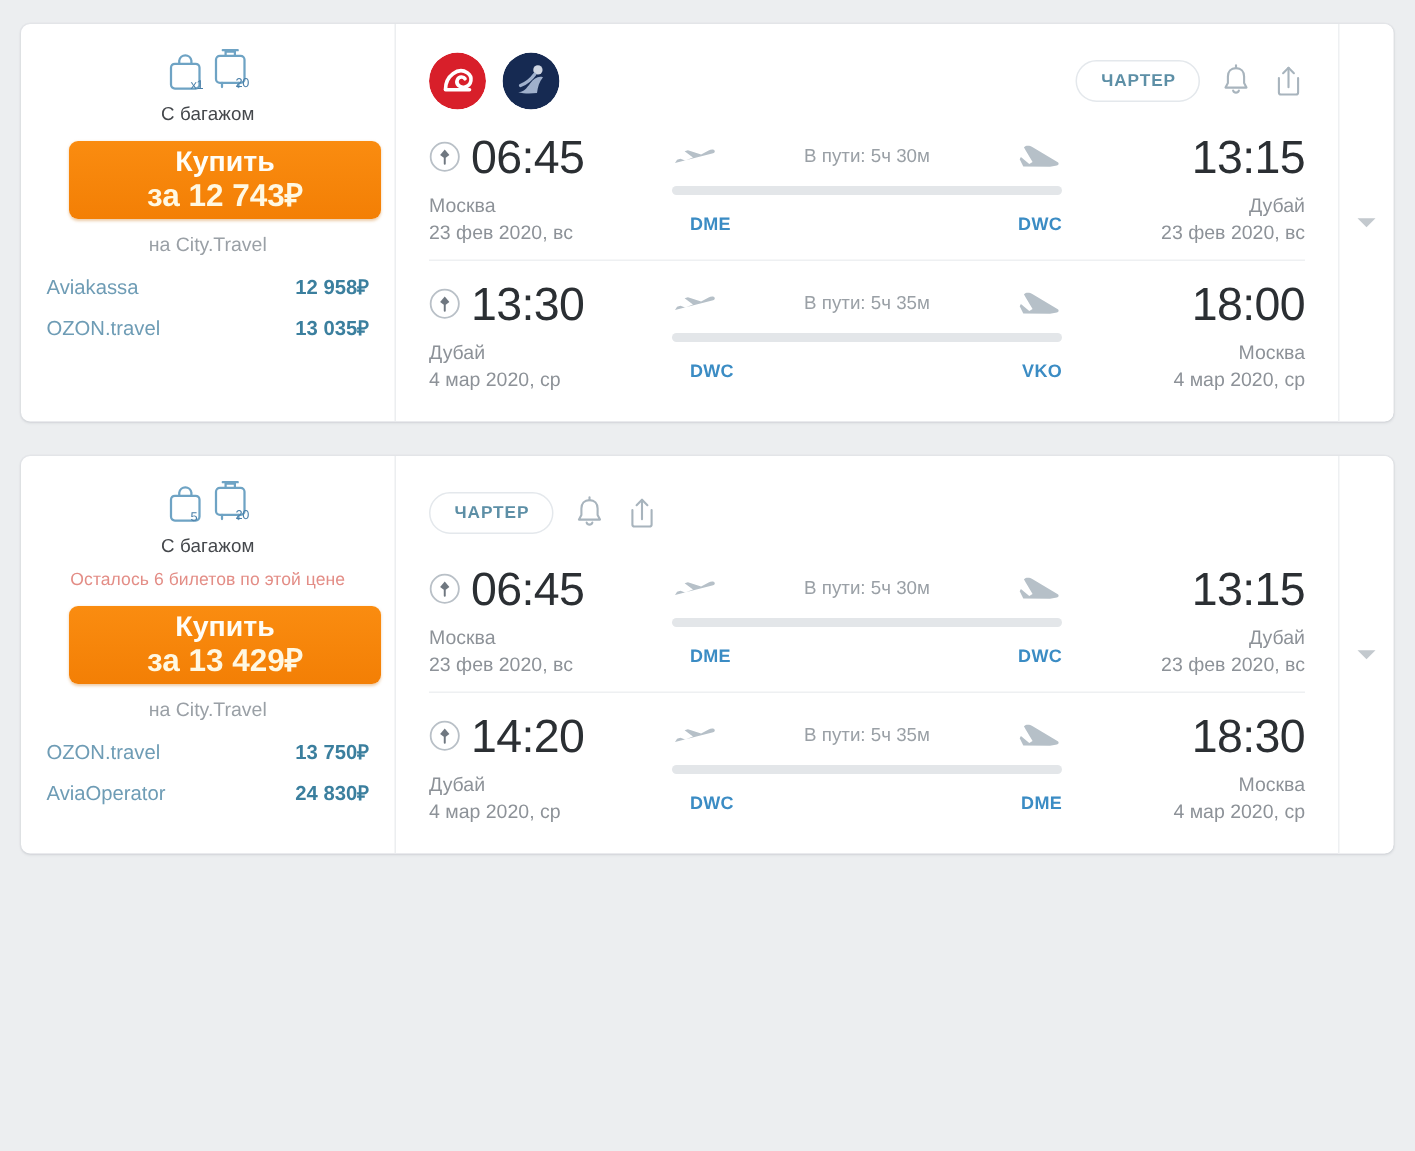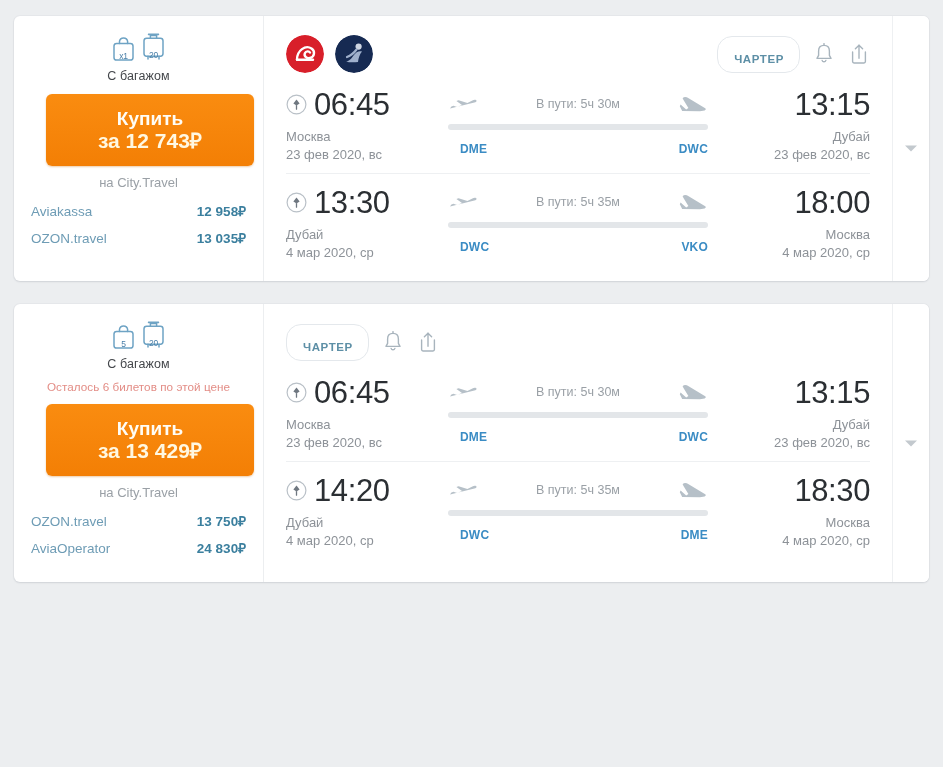--- a/index.html
+++ b/index.html
@@ -48,24 +48,24 @@
     align-items: flex-end;
     gap: 5px;
     height: 36px;
   }
   .bag-icon {
     position: relative;
     display: block;
   }
   .bag-num {
     position: absolute;
-    left: 0;
+    left: 16px;
     right: 0;
     bottom: 5px;
-    text-align: center;
+    text-align: left;
     font-size: 8.5px;
     color: #4a7fa8;
     font-family: "Liberation Sans", sans-serif;
     letter-spacing: -0.2px;
   }
   .bag-num.suitcase { bottom: 6px; }
   .baggage-label {
     margin-top: 3px;
     font-size: 12.5px;
     color: #44474b;
@@ -74,21 +74,21 @@
   .tickets-left {
     margin-top: 9px;
     font-size: 11.7px;
     color: #e38d86;
     text-align: center;
     letter-spacing: 0.05px;
   }
   .buy-button {
     margin-top: 11px;
     width: 208px;
-    height: 72px;
+    height: 52px;
     border: none;
     border-radius: 6px;
     background: linear-gradient(180deg, #fa8c10 0%, #f37f05 100%);
     box-shadow: 0 1px 2px rgba(200,110,10,0.35);
     color: #ffffff;
     cursor: pointer;
     display: flex;
     flex-direction: column;
     align-items: center;
     justify-content: center;
@@ -160,21 +160,21 @@
   .ural-logo .ural-2 { font-size: 19px; color: #b8747f; margin-top: 1px; letter-spacing: 2px; }
   .head-actions { display: flex; align-items: center; gap: 13px; }
   .charter-badge {
     border: 1px solid #e4e8ec;
     border-radius: 15px;
     background: #ffffff;
     color: #5d8fa6;
     font-size: 11.5px;
     font-weight: bold;
     letter-spacing: 0.6px;
-    padding: 16px 15px 7px 16px;
+    padding: 7px 15px 7px 16px;
     cursor: pointer;
   }
   .icon-btn {
     background: none; border: none; padding: 0;
     cursor: pointer; display: block; line-height: 0;
   }
 
   
   .segment {
     display: flex;

